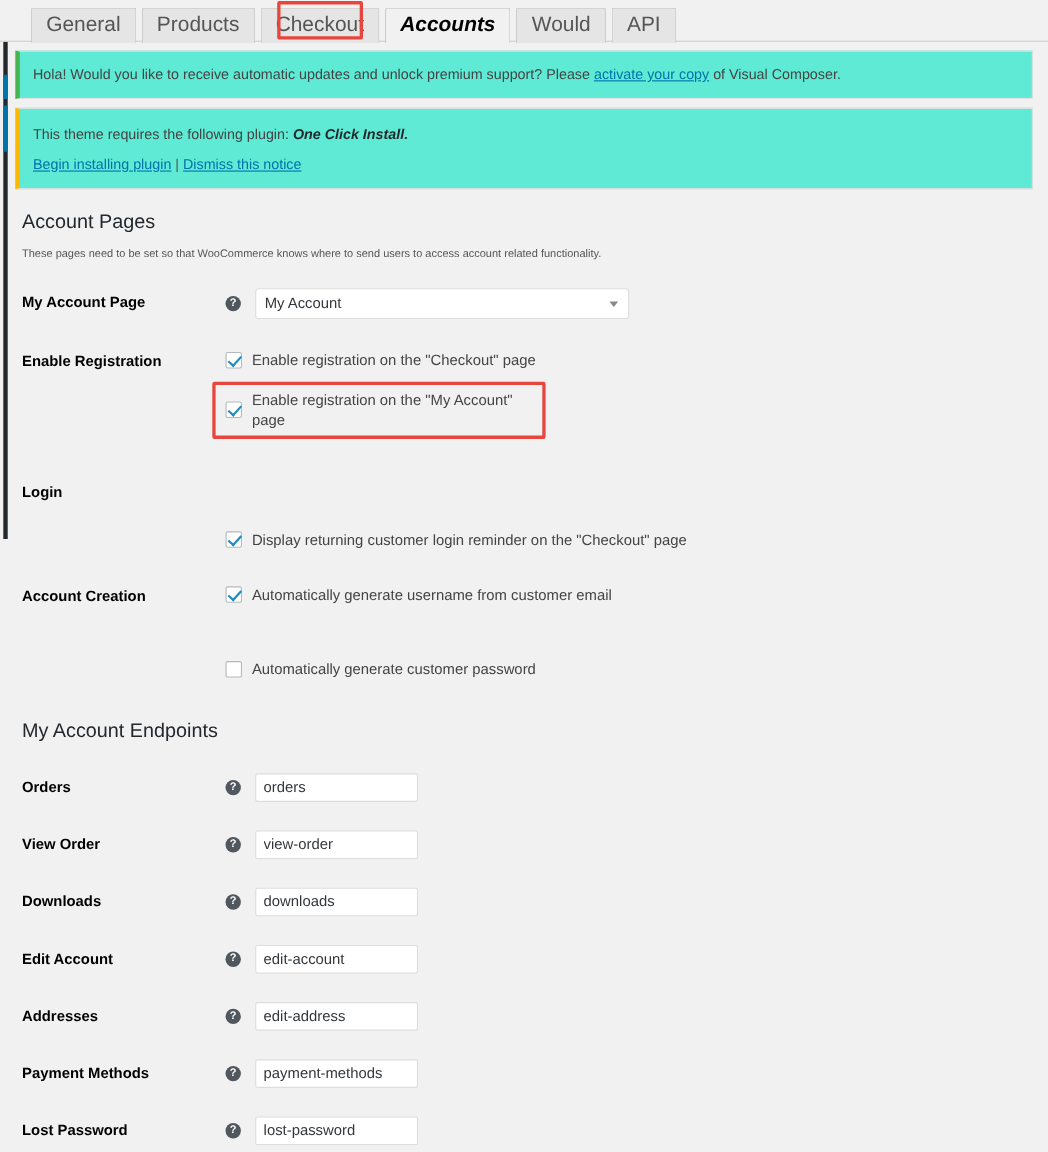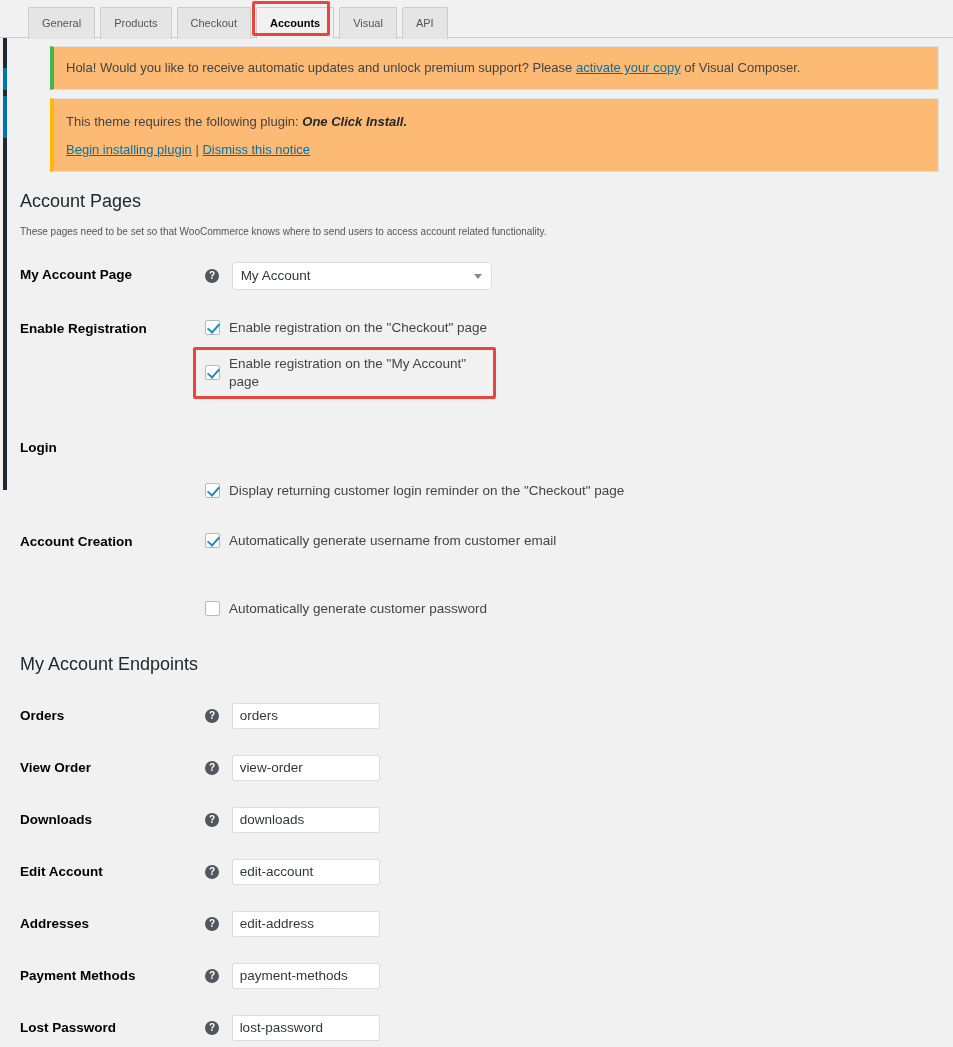--- a/index.html
+++ b/index.html
@@ -42,54 +42,54 @@
     height: 38px;
     gap: 0px;
   }
   .tab {
     display: inline-block;
     padding: 6px 13px 7px 13px;
     margin-right: 5px;
     background: #e5e5e5;
     border: 1px solid #ccc;
     border-bottom: none;
-    font-size: 11px;
+    font-size: 19px;
     color: #555;
     line-height: 18px;
     position: relative;
     top: 1px;
     border-radius: 2px 2px 0 0;
   }
   .tab.active {
     background: #f1f1f1;
     color: #000;
     font-weight: bold;
     border-color: #ccc;
+    font-style: italic;
   }
   .tab-highlight {
     position: absolute;
     left: 252px; top: 1px;
     width: 78px; height: 35px;
     border: 3px solid #e8453c;
     border-radius: 2px;
     pointer-events: none;
   }
 
   
   .notices { padding: 8px 14px 0 14px; }
   .notice {
-    background: #fdba74;
+    background: #5eead4;
     border: 1px solid #e0e0e0;
     border-left-width: 4px;
     margin-bottom: 8px;
     padding: 11px 12px;
     font-size: 13px;
     line-height: 1.5;
     color: #444;
-    margin-left: 36px;
   }
   .notice.green { border-left-color: #46b450; }
   .notice.amber { border-left-color: #ffb900; padding: 13px 12px 11px 12px; }
   .notice a { color: #0073aa; text-decoration: underline; }
   .notice .plugname { font-style: italic; font-weight: bold; color: #23282d; }
   .notice .line2 { margin-top: 9px; }
   .sep { color: #555; }
 
   
   .content { padding: 0 14px 0 20px; }
@@ -141,21 +141,21 @@
     font-weight: bold;
     text-align: center;
     line-height: 14px;
     vertical-align: middle;
     margin-right: 9px;
     font-family: "Liberation Sans", sans-serif;
     cursor: help;
   }
 
   select.page-select {
-    width: 260px;
+    width: 340px;
     height: 28px;
     padding: 3px 24px 3px 8px;
     border: 1px solid #ddd;
     border-radius: 3px;
     background: #fff;
     color: #32373c;
     font-size: 13.5px;
     font-family: "Liberation Sans", sans-serif;
     appearance: none;
     -webkit-appearance: none;
@@ -236,21 +236,21 @@
   <div class="rail-accent" style="top:68px;height:22px;"></div>
   <div class="rail-accent" style="top:96px;height:42px;"></div>
 </div>
 
 <div class="tabwrap">
   <div class="tabs">
     <a class="tab">General</a>
     <a class="tab">Products</a>
     <a class="tab">Checkout</a>
     <a class="tab active">Accounts</a>
-    <a class="tab">Visual</a>
+    <a class="tab">Would</a>
     <a class="tab">API</a>
   </div>
   <div class="tab-highlight"></div>
 </div>
 
 <div class="notices">
   <div class="notice green">
     <span>Hola! Would you like to receive automatic updates and unlock premium support? Please </span><a href="#">activate your copy</a><span> of Visual Composer.</span>
   </div>
   <div class="notice amber">

